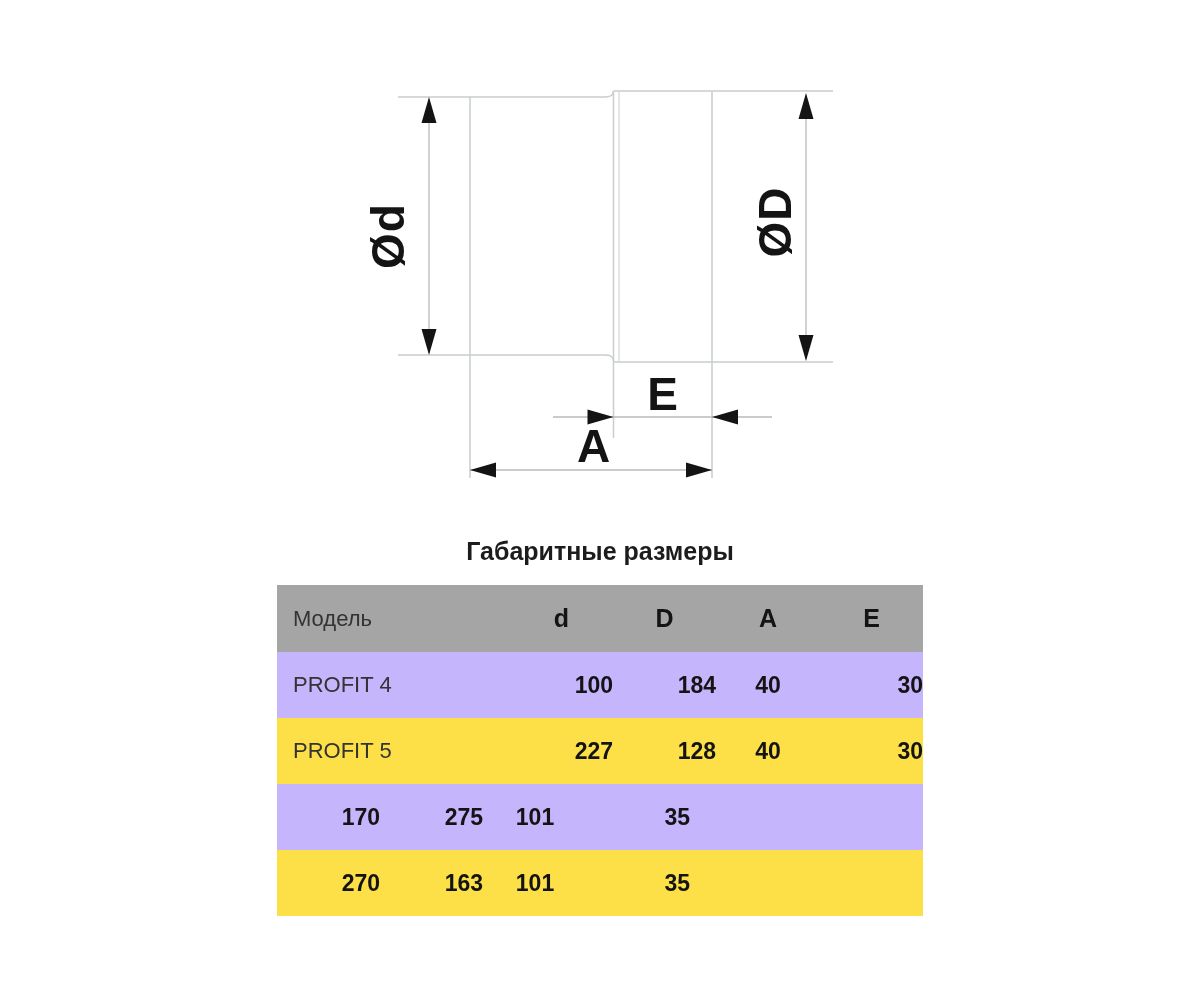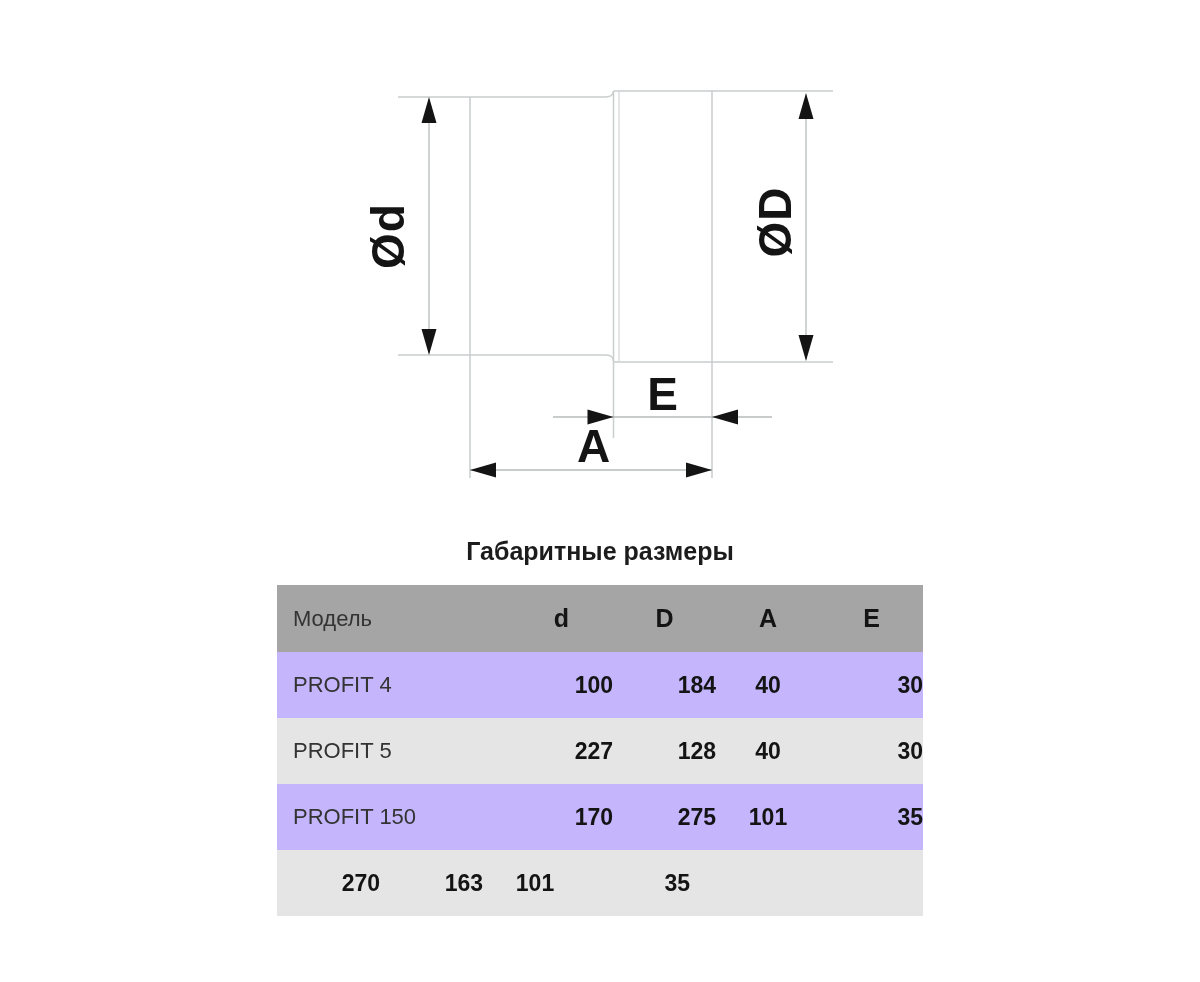--- a/index.html
+++ b/index.html
@@ -12,21 +12,21 @@
     position:absolute;width:140px;height:52px;line-height:52px;
     text-align:center;font-size:46px;font-weight:700;color:#141414;
     letter-spacing:1px;white-space:nowrap;
   }
   .rot{transform:rotate(-90deg);}
   .section-title{
     position:absolute;top:537px;left:0;width:1200px;text-align:center;
     font-size:25px;font-weight:700;color:#1c1c1c;
   }
   .spec-table{position:absolute;left:277px;top:585px;width:646px;}
-  .trow{display:flex;align-items:center;height:66px;background:#e5e5e5;}
+  .trow{display:flex;align-items:center;height:66px;background:#fde047;}
   .trow.alt{background:#c4b5fd;}
   .thead{height:67px;background:#a5a5a5;}
   .cell{box-sizing:border-box;}
   .c-model{width:233px;}
   .c-d,.c-D,.c-E{width:103px;text-align:right;}
   .c-A{width:104px;text-align:center;}
   .thead .cell{font-size:25px;font-weight:700;color:#141414;text-align:center;}
   .trow .c-model{padding-left:16px;font-size:22px;font-weight:400;color:#333333;text-align:left;}
   .trow .num{font-size:23px;font-weight:700;color:#141414;}
 </style>
@@ -95,21 +95,20 @@
 
     <div class="trow">
       <div class="cell c-model">PROFIT 5</div>
       <div class="cell c-d num">227</div>
       <div class="cell c-D num">128</div>
       <div class="cell c-A num">40</div>
       <div class="cell c-E num">30</div>
     </div>
 
     <div class="trow alt">
-      <div class="cell c-model">PROFIT 150</div>
       <div class="cell c-d num">170</div>
       <div class="cell c-D num">275</div>
       <div class="cell c-A num">101</div>
       <div class="cell c-E num">35</div>
     </div>
 
     <div class="trow">
       <div class="cell c-d num">270</div>
       <div class="cell c-D num">163</div>
       <div class="cell c-A num">101</div>

